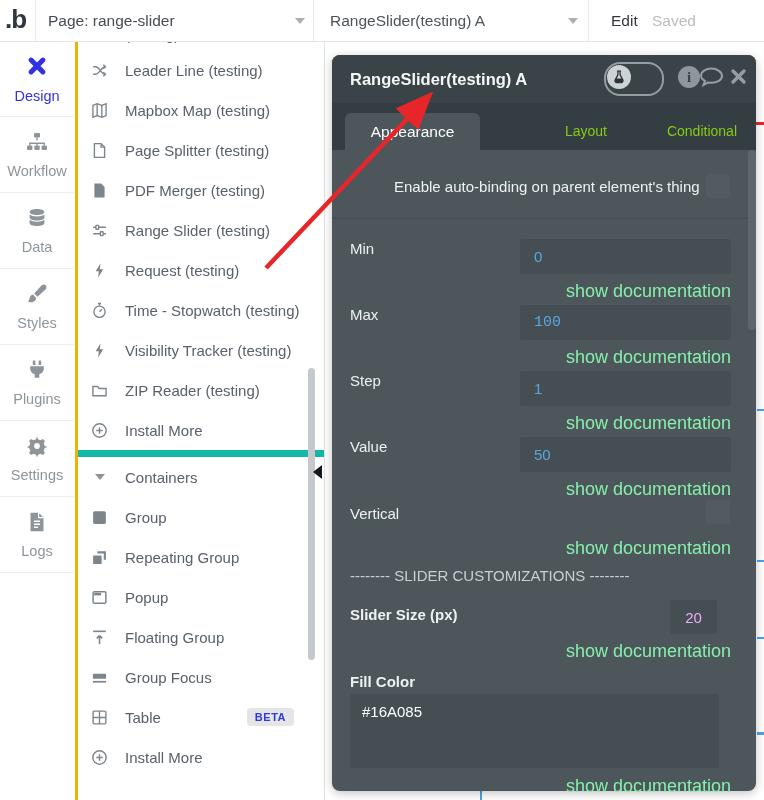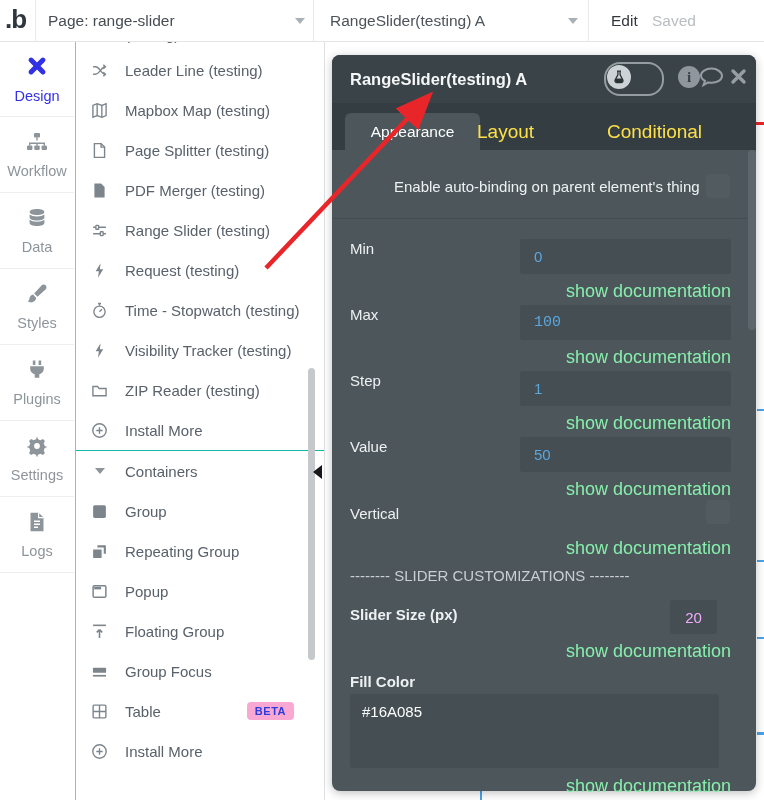--- a/index.html
+++ b/index.html
@@ -13,36 +13,36 @@
   .tb-sep{position:absolute;top:0;width:1px;height:41px;background:#e8eaec;}
   .tb-dd-label{position:absolute;top:0;height:41px;line-height:41px;font-size:15.5px;color:#474d53;}
   .caret{width:0;height:0;border-left:5px solid transparent;border-right:5px solid transparent;
          border-top:6px solid #aab1b6;}
   .tb-caret{position:absolute;top:18px;}
   .tb-edit{position:absolute;left:611px;top:0;height:41px;line-height:41px;font-size:15.5px;color:#33383d;}
   .tb-saved{position:absolute;left:652px;top:0;height:41px;line-height:41px;font-size:15.5px;color:#b9bdc0;}
 
   
   .sidebar{position:absolute;left:0;top:41px;width:75px;height:759px;background:#fff;
-           border-right:1px solid #eab308;z-index:6;}
+           border-right:3px solid #eab308;z-index:6;}
   .side-item{width:74px;height:75px;display:flex;flex-direction:column;align-items:center;
              justify-content:center;border-bottom:1px solid #eceff2;cursor:pointer;}
   .side-item .lbl{margin-top:6px;font-size:14.5px;color:#8d959b;}
   .side-item.active .lbl{color:#3231e6;}
 
   
   .palette{position:absolute;left:75px;top:41px;width:249px;height:759px;background:#fff;
            border-right:1px solid #dfe2e5;overflow:hidden;z-index:5;}
   .pal-clip{position:absolute;left:50px;top:-15px;height:20px;font-size:15px;color:#59616a;overflow:hidden;}
   .pal-list{position:absolute;left:0;top:9px;width:249px;}
   .pal-row{height:40px;display:flex;align-items:center;cursor:pointer;}
   .pal-ic{width:17px;height:17px;margin-left:16px;flex:none;display:flex;align-items:center;justify-content:center;}
   .pal-row .lbl{margin-left:17px;font-size:15px;color:#59616a;white-space:nowrap;}
-  .pal-section{border-top:1px solid #14b8a6;}
-  .beta{margin-left:auto;margin-right:30px;background:#f9a8d4;color:#2d3cdb;font-size:11px;
+  .pal-section{border-top:7px solid #14b8a6;}
+  .beta{margin-left:auto;margin-right:30px;background:#e5e5e5;color:#2d3cdb;font-size:11px;
         font-weight:700;padding:3px 8px;border-radius:4px;letter-spacing:.5px;}
   .pal-scroll{position:absolute;left:233px;top:327px;width:7px;height:292px;background:#c6c9cb;border-radius:4px;}
 
   
   .collapse-tri{position:absolute;left:313px;top:465px;width:0;height:0;z-index:7;cursor:pointer;
     border-top:7px solid transparent;border-bottom:7px solid transparent;border-right:9px solid #17181c;}
 
   
   .panel{position:absolute;left:332px;top:55px;width:424px;height:736px;background:#4d565b;
          border-radius:8px;z-index:10;box-shadow:0 2px 10px rgba(0,0,0,.25);}
@@ -57,22 +57,22 @@
   .icon-circle{position:absolute;top:11px;width:22px;height:22px;border-radius:50%;background:#8f979c;
                display:flex;align-items:center;justify-content:center;cursor:pointer;}
   .icon-circle span{font-family:"Liberation Serif",serif;font-weight:700;font-size:15px;color:#39424a;}
   .p-chat{position:absolute;left:366px;top:11px;cursor:pointer;}
   .p-close{position:absolute;left:398px;top:13px;cursor:pointer;}
 
   .p-tabs{position:absolute;left:0;top:48px;width:424px;height:47px;background:#343d42;}
   .tab-active{position:absolute;left:13px;top:10px;width:135px;height:37px;background:#4d565b;
               border-radius:6px 6px 0 0;text-align:center;line-height:37px;font-size:15.5px;
               color:#fdfefe;cursor:pointer;}
-  .tab{position:absolute;top:10px;height:37px;line-height:37px;font-size:19px;color:#fde047;
-       text-align:left;width:130px;cursor:pointer;}
+  .tab{position:absolute;top:10px;height:37px;line-height:37px;font-size:14px;color:#84cc16;
+       text-align:right;width:130px;cursor:pointer;}
 
   .p-label{position:absolute;font-size:15px;color:#eef1f3;white-space:nowrap;}
   .p-input{position:absolute;background:#454e53;border-radius:3px;font-size:15px;color:#5aa7e0;
            padding-left:14px;display:flex;align-items:center;cursor:text;}
   .showdoc{position:absolute;right:25px;font-size:18px;color:#86efac;cursor:pointer;}
   .chk{position:absolute;width:24px;height:24px;background:#525b60;border:1px solid #47505500;
        border-radius:3px;cursor:pointer;box-sizing:border-box;}
   .p-divider{position:absolute;left:0;width:424px;height:1px;background:#444d52;}
   .p-section{position:absolute;left:18px;font-size:15px;color:#c9cfd2;}
   .p-scroll{position:absolute;left:416px;top:95px;width:8px;height:180px;background:#5d666c;border-radius:4px;}

